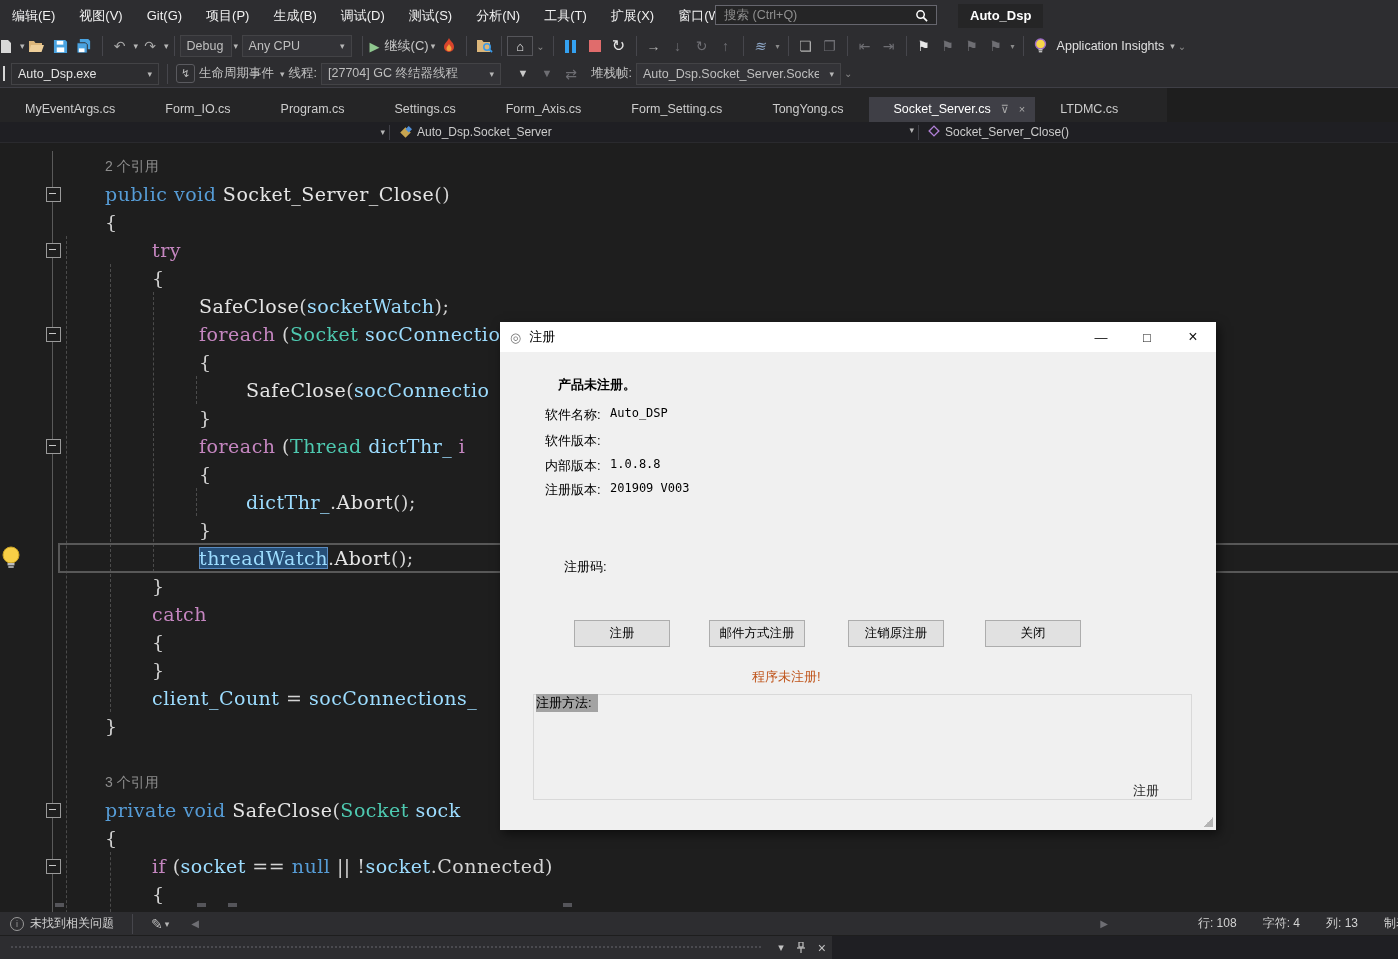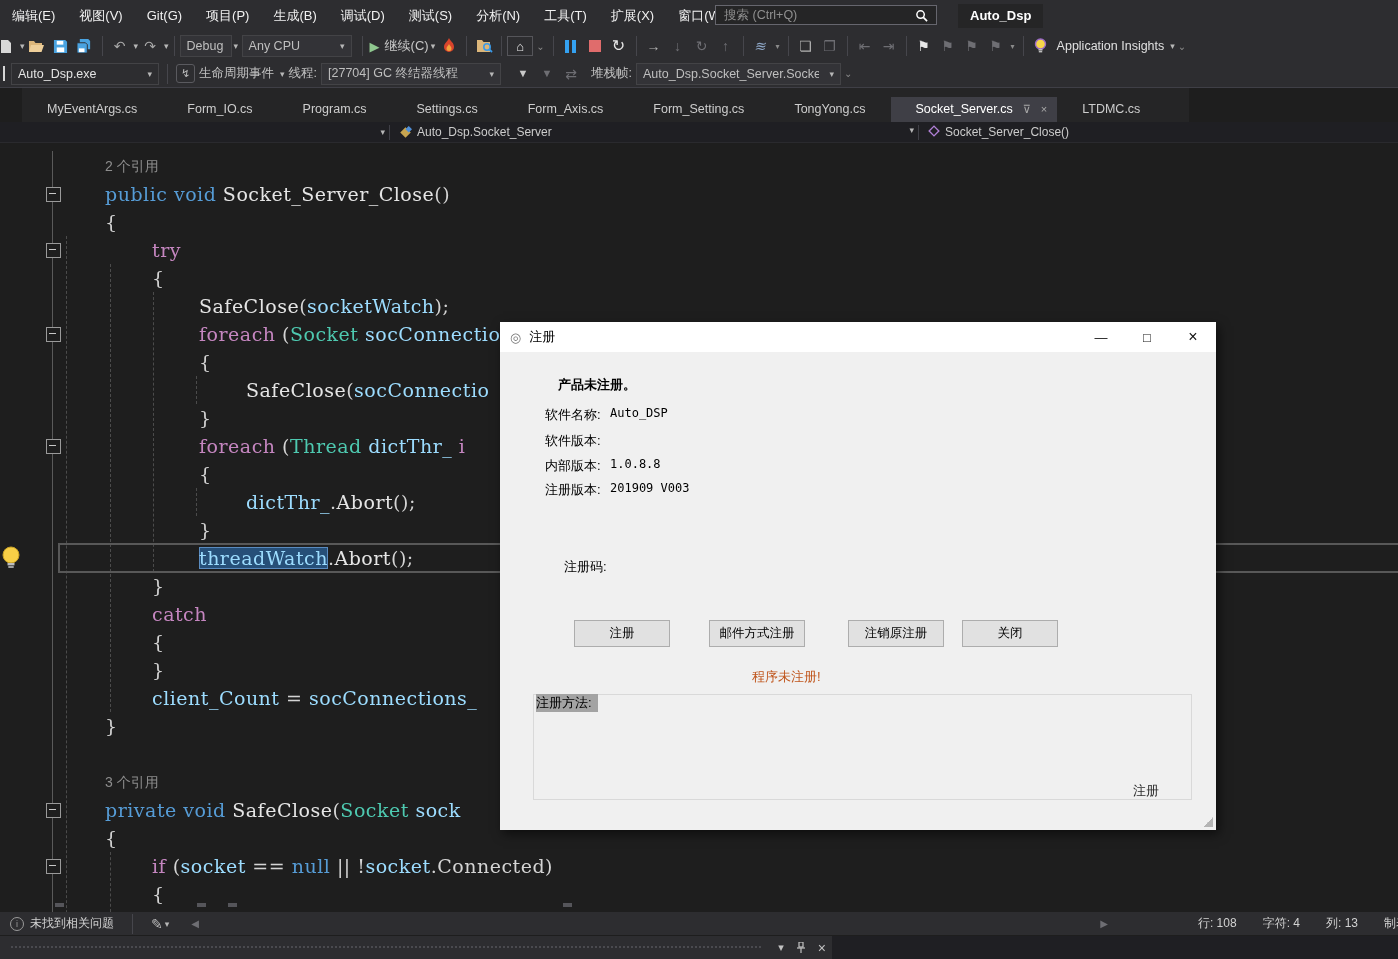--- a/index.html
+++ b/index.html
@@ -34,21 +34,21 @@
   .pause-bars span{display:inline-block;width:4px;height:13px;background:#34a1f1;margin:0 1.5px;}
   .stop-sq{display:inline-block;width:12px;height:12px;background:#e06c6c;}
   .playg{color:#8fc78f;font-size:13px;}
   .flame{width:14px;height:16px;}
   .label{flex:none;margin:0 4px;}
   .procbar{width:2px;height:15px;background:#d6d6d6;margin:0 6px 0 3px;flex:none;}
   .lightning-box{width:17px;height:17px;border:1px solid #5a5a5f;border-radius:3px;display:inline-flex;
                  align-items:center;justify-content:center;color:#bdbdbd;font-size:11px;flex:none;}
   
   .tabbar{position:absolute;left:0;top:88px;width:1167px;height:34px;background:#252526;
-          display:flex;align-items:flex-end;margin-left:22px;}
+          display:flex;align-items:flex-end;}
   .tab{height:25px;line-height:25px;padding:0 25px;font-size:12.5px;color:#cdcdcd;flex:none;}
   .tab.active{background:#3f3f46;color:#ffffff;padding-right:10px;}
   .tab .ticon{color:#a9a9a9;font-size:11px;margin-left:10px;}
   
   .breadcrumb{position:absolute;left:0;top:122px;width:1398px;height:21px;background:#1f1f23;
               display:flex;align-items:center;font-size:12px;color:#cccccc;border-bottom:1px solid #2a2a2e;box-sizing:border-box;}
   .bc-stub{width:385px;flex:none;}
   .bc-sep{width:1px;height:15px;background:#3f3f46;margin:0 4px;}
   .bc-item{display:flex;align-items:flex-start;}
   .bc-scope{width:520px;}
@@ -433,21 +433,21 @@
         <div class="dlg-field" style="top: 84px;"><span class="lab">软件名称:</span><span class="val">Auto_DSP</span></div>
         <div class="dlg-field" style="top: 110px;"><span class="lab">软件版本:</span><span class="val"></span></div>
         <div class="dlg-field" style="top: 135px;"><span class="lab">内部版本:</span><span class="val">1.0.8.8</span></div>
         <div class="dlg-field" style="top: 159px;"><span class="lab">注册版本:</span><span class="val">201909 V003</span></div>
       </div>
     <div class="code-label">注册码:</div>
     <div class="dlg-buttons" id="dlg-buttons">
         <div class="wbtn" style="left: 74px;">注册</div>
         <div class="wbtn" style="left: 209px;">邮件方式注册</div>
         <div class="wbtn" style="left: 348px;">注销原注册</div>
-        <div class="wbtn" style="left: 462px;">关闭</div>
+        <div class="wbtn" style="left: 485px;">关闭</div>
       </div>
     <div class="dlg-warning">程序未注册!</div>
     <div class="grp-label">注册方法:</div>
     <div class="grp-box"></div>
     <div class="grp-link">注册</div>
     <div class="dlg-grip"></div>
   </div>
 
 </div>
 

